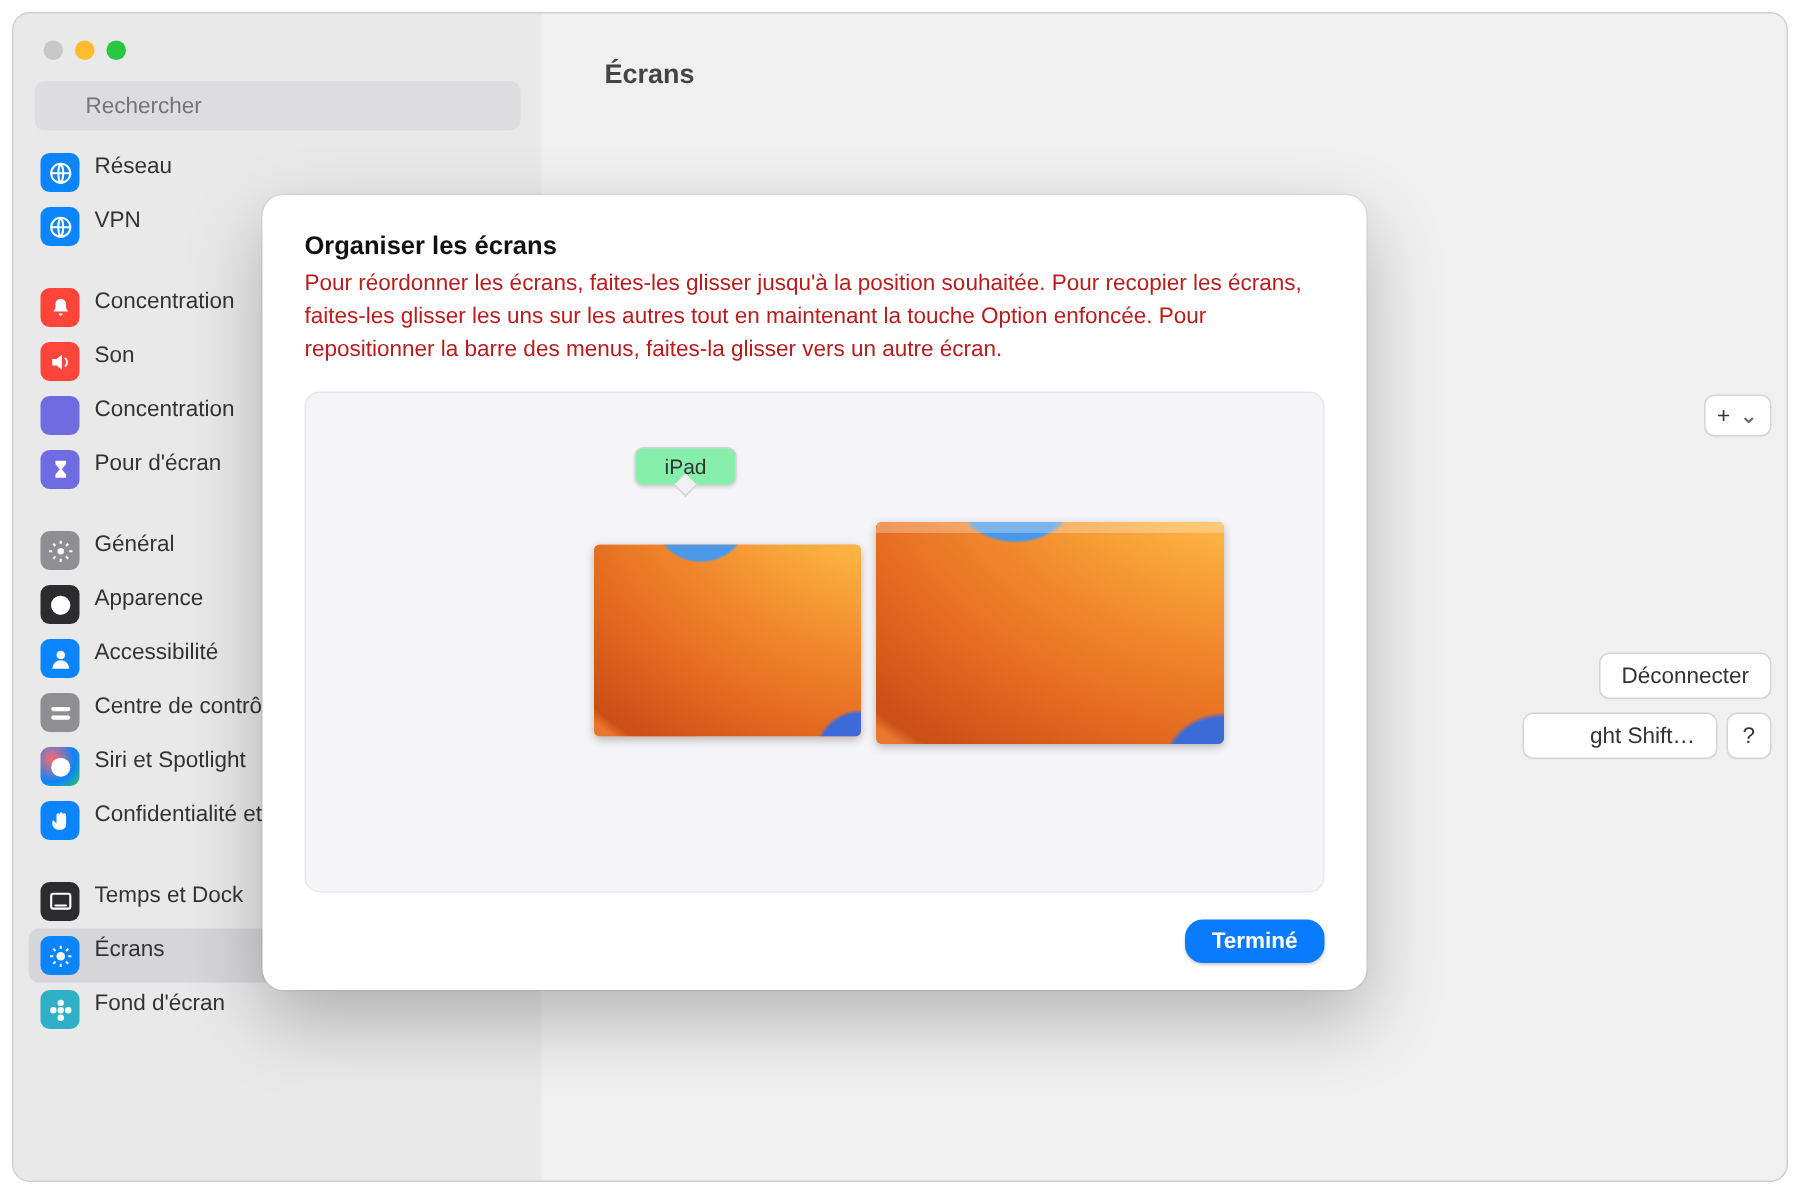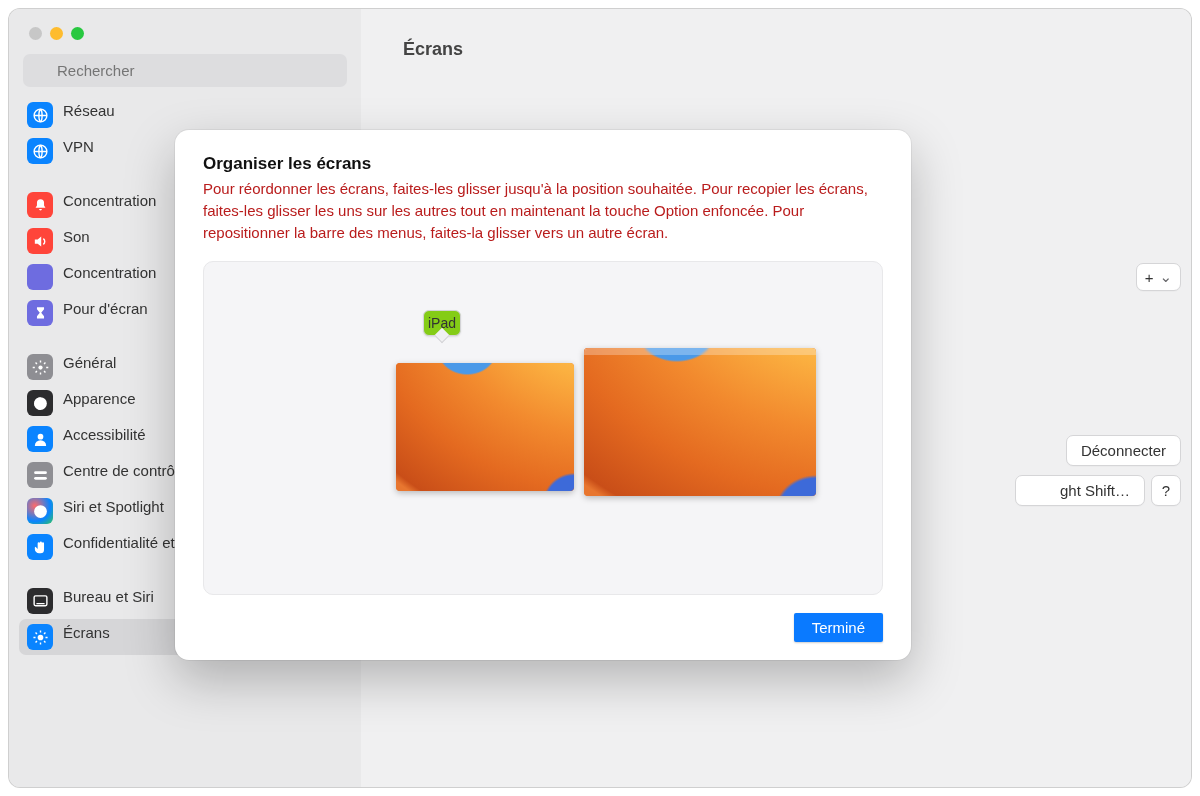--- a/index.html
+++ b/index.html
@@ -103,23 +103,23 @@
   .arrange-box {
     margin-top: 18px;
     background: #f5f5f7;
     border: 1px solid #e8e8ea;
     border-radius: 10px;
     height: 334px;
     position: relative;
   }
 
   .tooltip {
-    position: absolute; top: 48px; left: 50%; transform: translateX(-120px);
-    background: #84cc16; border: 1px solid #d3d3d6; border-radius: 6px;
-    padding: 4px 4px; font-size: 14px; color: #333;
+    position: absolute; top: 36px; left: 50%; transform: translateX(-120px);
+    background: #86efac; border: 1px solid #d3d3d6; border-radius: 6px;
+    padding: 4px 19px; font-size: 14px; color: #333;
     box-shadow: 0 1px 2px rgba(0,0,0,0.1);
   }
   .tooltip::after {
     content: ""; position: absolute; bottom: -6px; left: 50%; transform: translateX(-50%);
     width: 10px; height: 10px; background: #f0f0f2; border-right: 1px solid #d3d3d6; border-bottom: 1px solid #d3d3d6;
     transform: translateX(-50%) rotate(45deg);
   }
 
   .display {
     position: absolute; border-radius: 4px; overflow: hidden; box-shadow: 0 2px 6px rgba(0,0,0,0.25);
@@ -135,21 +135,21 @@
       radial-gradient(ellipse 160% 220% at 100% 110%, #3d6ad9 0%, #3d6ad9 10%, transparent 11%),
       radial-gradient(ellipse 220% 260% at 120% -60%, #ffda7a 0%, #fbb040 28%, #f28a2e 45%, #e46a20 62%, #c94e18 78%, transparent 80%),
       radial-gradient(ellipse 160% 220% at -10% 110%, #e8762f 0%, #e8762f 30%, transparent 31%),
       linear-gradient(#e8762f, #e8762f);
   }
   .menubar-strip { height: 7px; width: 100%; background: rgba(255,255,255,0.28); position: absolute; top: 0; left: 0; backdrop-filter: blur(1px);}
 
   .modal-footer { display: flex; justify-content: flex-end; margin-top: 18px; }
   .btn-primary {
     background: #0a7aff; color: #fff; border: none; font-size: 15px;
-    padding: 6px 18px; border-radius: 2px; font-weight: 400;
+    padding: 6px 18px; border-radius: 12px; font-weight: 700;
     box-shadow: 0 1px 2px rgba(0,0,0,0.2);
   }
 
   svg { display: block; }
 </style>
 </head>
 <body>
 
 <div class="window">
 
@@ -270,29 +270,37 @@
           </span>
           <span>Confidentialité et sécurité</span>
         </div>
         <div class="side-sep"></div>
         <div class="side-item">
           <span class="side-icon ic-dark">
             <svg viewBox="0 0 24 24">
               <use href="#i-dock"></use>
             </svg>
           </span>
-          <span>Bureau et Siri</span>
+          <span>Temps et Dock</span>
         </div>
         <div class="side-item selected">
           <span class="side-icon ic-blue">
             <svg viewBox="0 0 24 24">
               <use href="#i-sun"></use>
             </svg>
           </span>
           <span>Écrans</span>
+        </div>
+        <div class="side-item">
+          <span class="side-icon ic-teal">
+            <svg viewBox="0 0 24 24">
+              <use href="#i-flower"></use>
+            </svg>
+          </span>
+          <span>Fond d'écran</span>
         </div>
       </nav>
   </aside>
 
   <main class="main">
     <div class="main-title">Écrans</div>
 
     <div class="float-btn" style="right:10px; top:254px; padding:4px 8px;">
       <span>+</span>
       <span class="chev">⌄</span>

